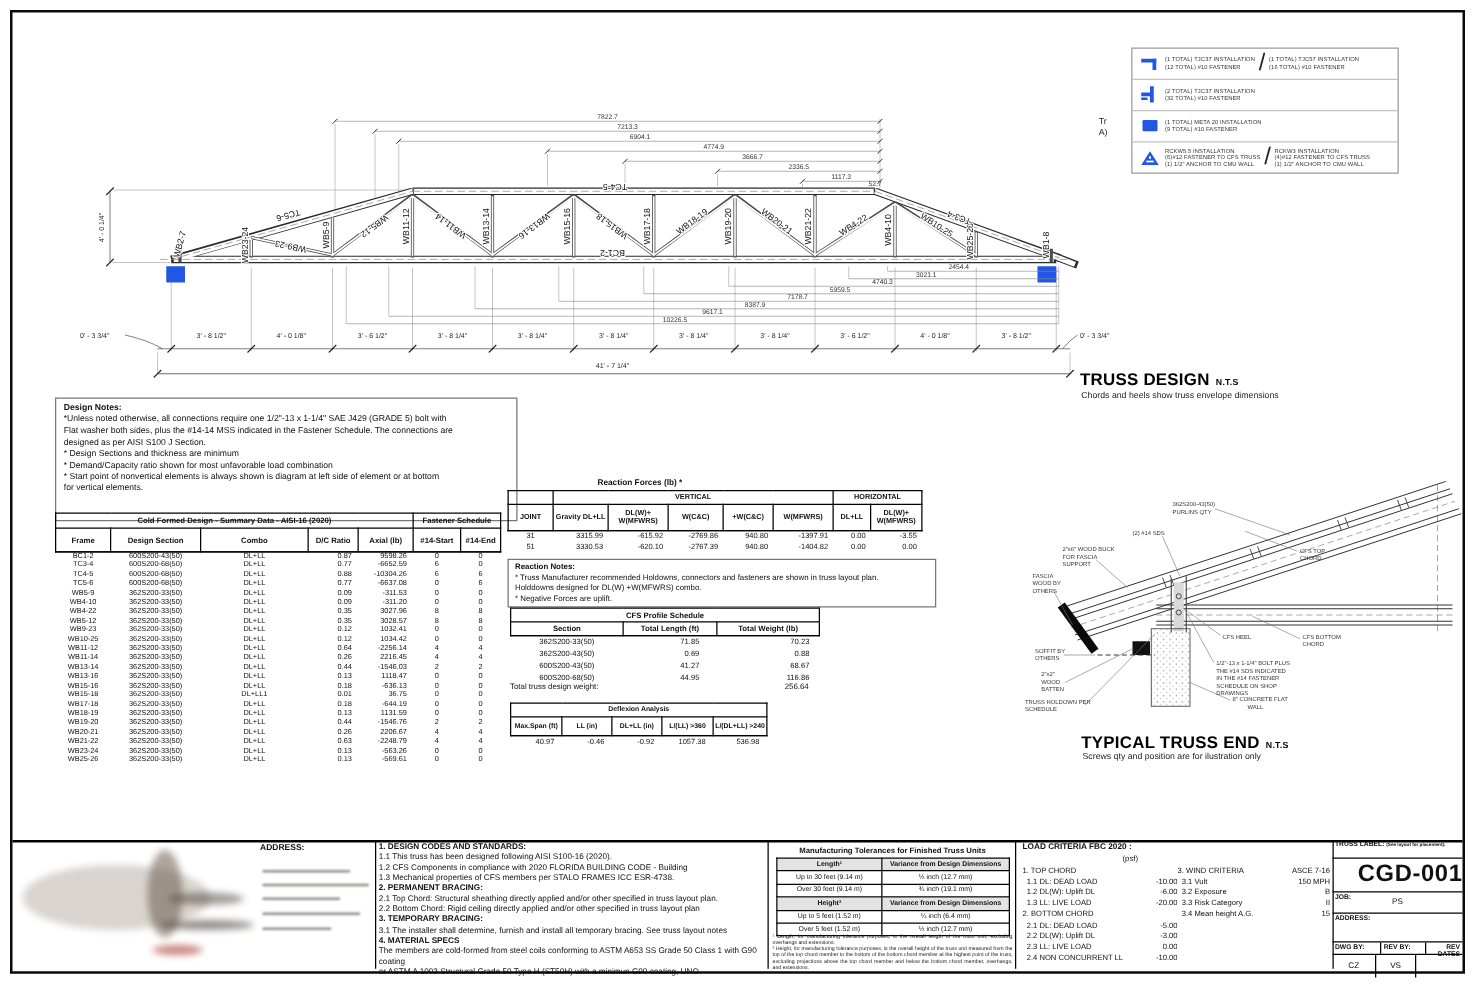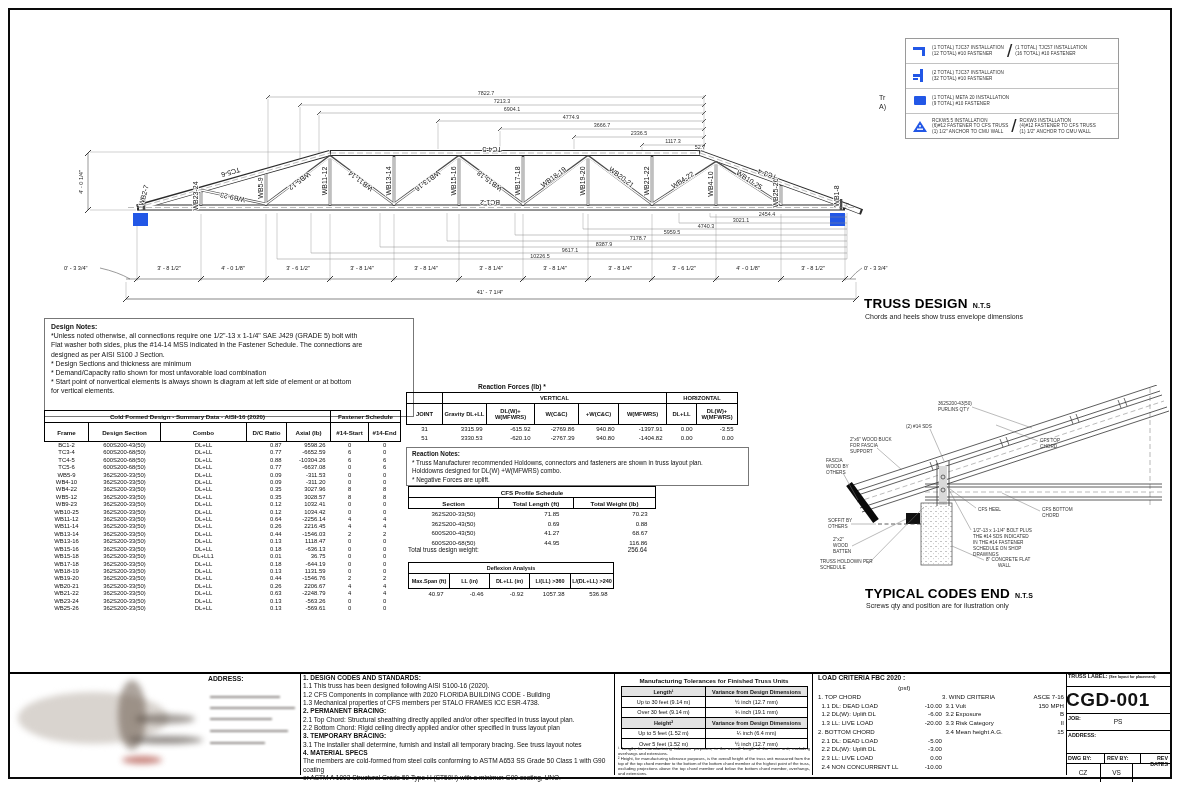--- a/index.html
+++ b/index.html
@@ -75,21 +75,21 @@
   .lc{font-size:6.1px;}
   .lc td{height:8.7px;line-height:8.7px;}
   .lc td:nth-child(2){text-align:right;}
   .lcl{left:818px;top:693px;width:124px;}
   .lcr{left:942px;top:693px;width:122px;}
   
   .tb{left:1066px;top:672px;width:104px;height:103px;font-size:5.5px;}
   .tb .row{border-bottom:1.5px solid #000;position:relative;}
   .tb .lab{font-weight:bold;font-size:5.4px;}
   .tb .tiny{font-size:3.7px;font-weight:bold;}
-  .tb .big{font-size:19px;font-weight:bold;text-align:left;letter-spacing:.5px;}
+  .tb .big{font-size:19px;font-weight:bold;text-align:right;letter-spacing:.5px;}
   .tb .cen{text-align:center;font-size:6.5px;}
   .tb .cols{display:flex;}
   .tb .cols>div{border-right:1.5px solid #000;}
   .tb .cols>div:last-child{border-right:none;}
   
   .mlab{font-size:7px;fill:#111;paint-order:stroke;stroke:#fff;stroke-width:1.6px;}
   .dim{font-size:5.4px;fill:#333;}
   .dimft{font-size:5.6px;fill:#222;}
   .tlab{font-size:4.7px;fill:#333;}
 </style>
@@ -882,21 +882,21 @@
     <text class="tlab" x="973" y="532">1/2"-13 x 1-1/4" BOLT PLUS</text>
     <text class="tlab" x="973" y="538">THE #14 SDS INDICATED</text>
     <text class="tlab" x="973" y="544">IN THE #14 FASTENER</text>
     <text class="tlab" x="973" y="550">SCHEDULE ON SHOP</text>
     <text class="tlab" x="973" y="556">DRAWINGS</text>
     <text class="tlab" x="986" y="561">8" CONCRETE FLAT</text>
     <text class="tlab" x="998" y="567">WALL</text>
   </svg>
 
   <div class="abs bigcap" style="left:865px;top:586px;">
-    <span>TYPICAL CODES END</span><span class="nts">N.T.S</span>
+    <span>TYPICAL TRUSS END</span><span class="nts">N.T.S</span>
   </div>
   <div class="abs subcap" style="left:866px;top:602px;">Screws qty and position are for ilustration only</div>
 
   <div class="abs footer-top"></div>
   <div class="abs fdiv" style="left:300px;"></div>
   <div class="abs fdiv" style="left:614px;"></div>
   <div class="abs fdiv" style="left:812px;"></div>
   <div class="abs fdiv" style="left:1066px;"></div>
 
   <div class="abs" style="left:10px;top:674px;width:290px;height:101px;overflow:hidden;">

